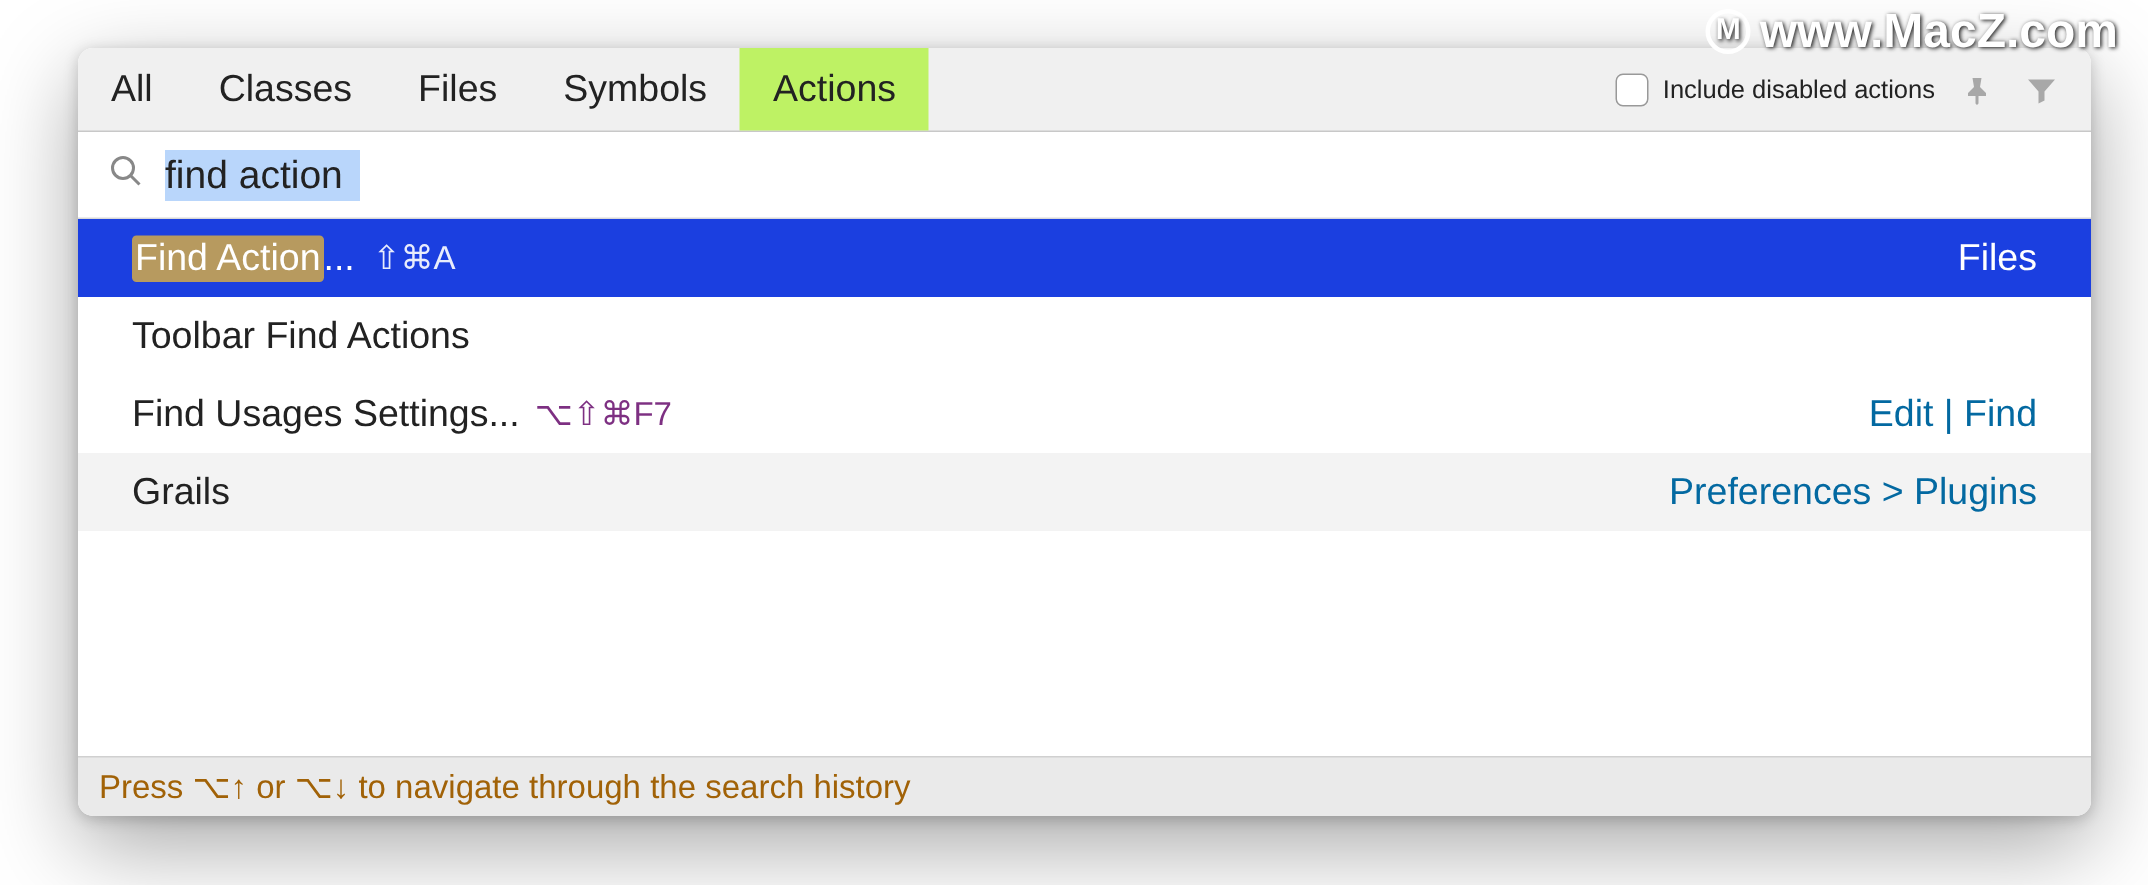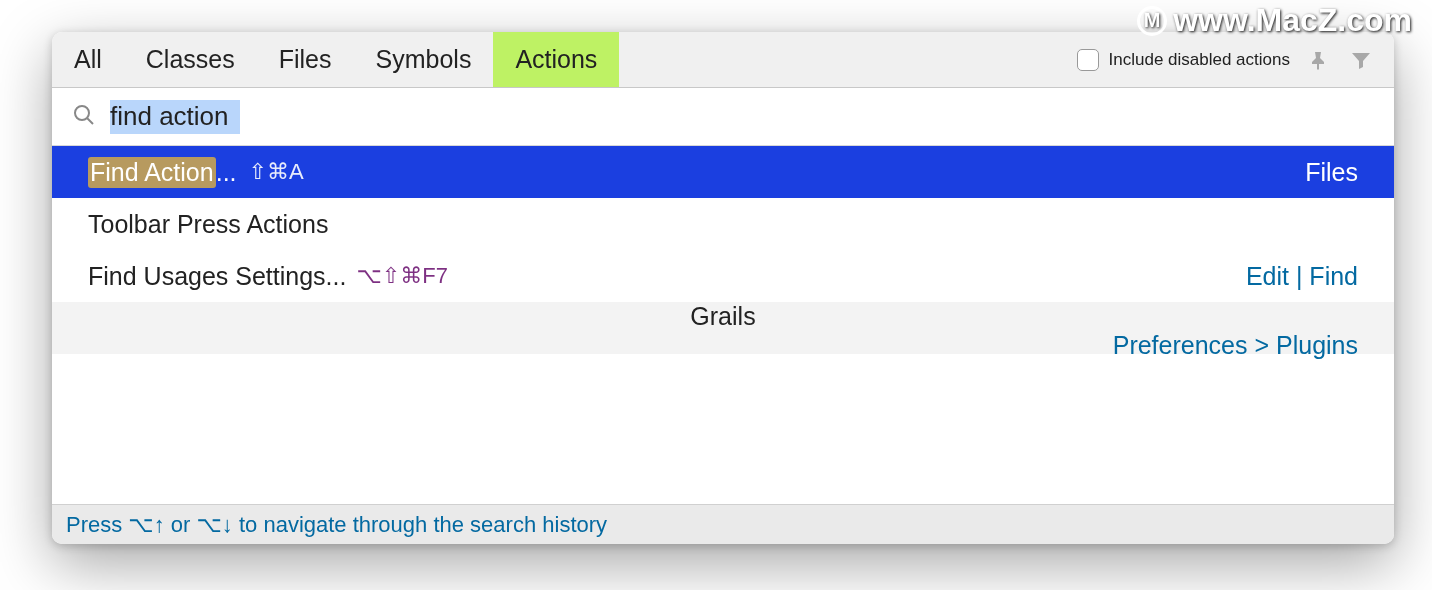--- a/index.html
+++ b/index.html
@@ -156,21 +156,20 @@
       padding: 0 36px;
       font-size: 25px;
       color: #222;
     }
     .result-row.selected {
       background: #1b3fe0;
       color: #fff;
     }
     .result-row.alt {
       background: #f3f3f3;
-      flex-direction: column;
     }
     .result-label {
       display: flex;
       align-items: center;
       gap: 0;
     }
     .highlight {
       background: #b79a5f;
       color: #fff;
       padding: 1px 2px;
@@ -196,21 +195,21 @@
       color: #0369a1;
     }
     .footer {
       height: 40px;
       background: #eaeaea;
       border-top: 1px solid #d0d0d0;
       display: flex;
       align-items: center;
       padding: 0 14px;
       font-size: 22px;
-      color: #0369a1;
+      color: #a16207;
     }
   </style>
 </head>
 <body>
 
 <div class="watermark">
   <span class="watermark-icon">M</span>
   <span>www.MacZ.com</span>
 </div>
 
@@ -270,21 +269,21 @@
     <div class="result-row selected">
       <span class="result-label">
         <span class="highlight">Find Action</span>
           <span class="ellipsis">...</span>
         <span class="shortcut">⇧⌘A</span>
       </span>
       <span class="result-context">Files</span>
     </div>
 
     <div class="result-row">
-      <span class="result-label">Toolbar Press Actions</span>
+      <span class="result-label">Toolbar Find Actions</span>
       <span class="result-context"></span>
     </div>
 
     <div class="result-row">
       <span class="result-label">
         <span>Find Usages Settings...</span>
         <span class="shortcut dim">⌥⇧⌘F7</span>
       </span>
       <span class="result-context">Edit | Find</span>
     </div>

